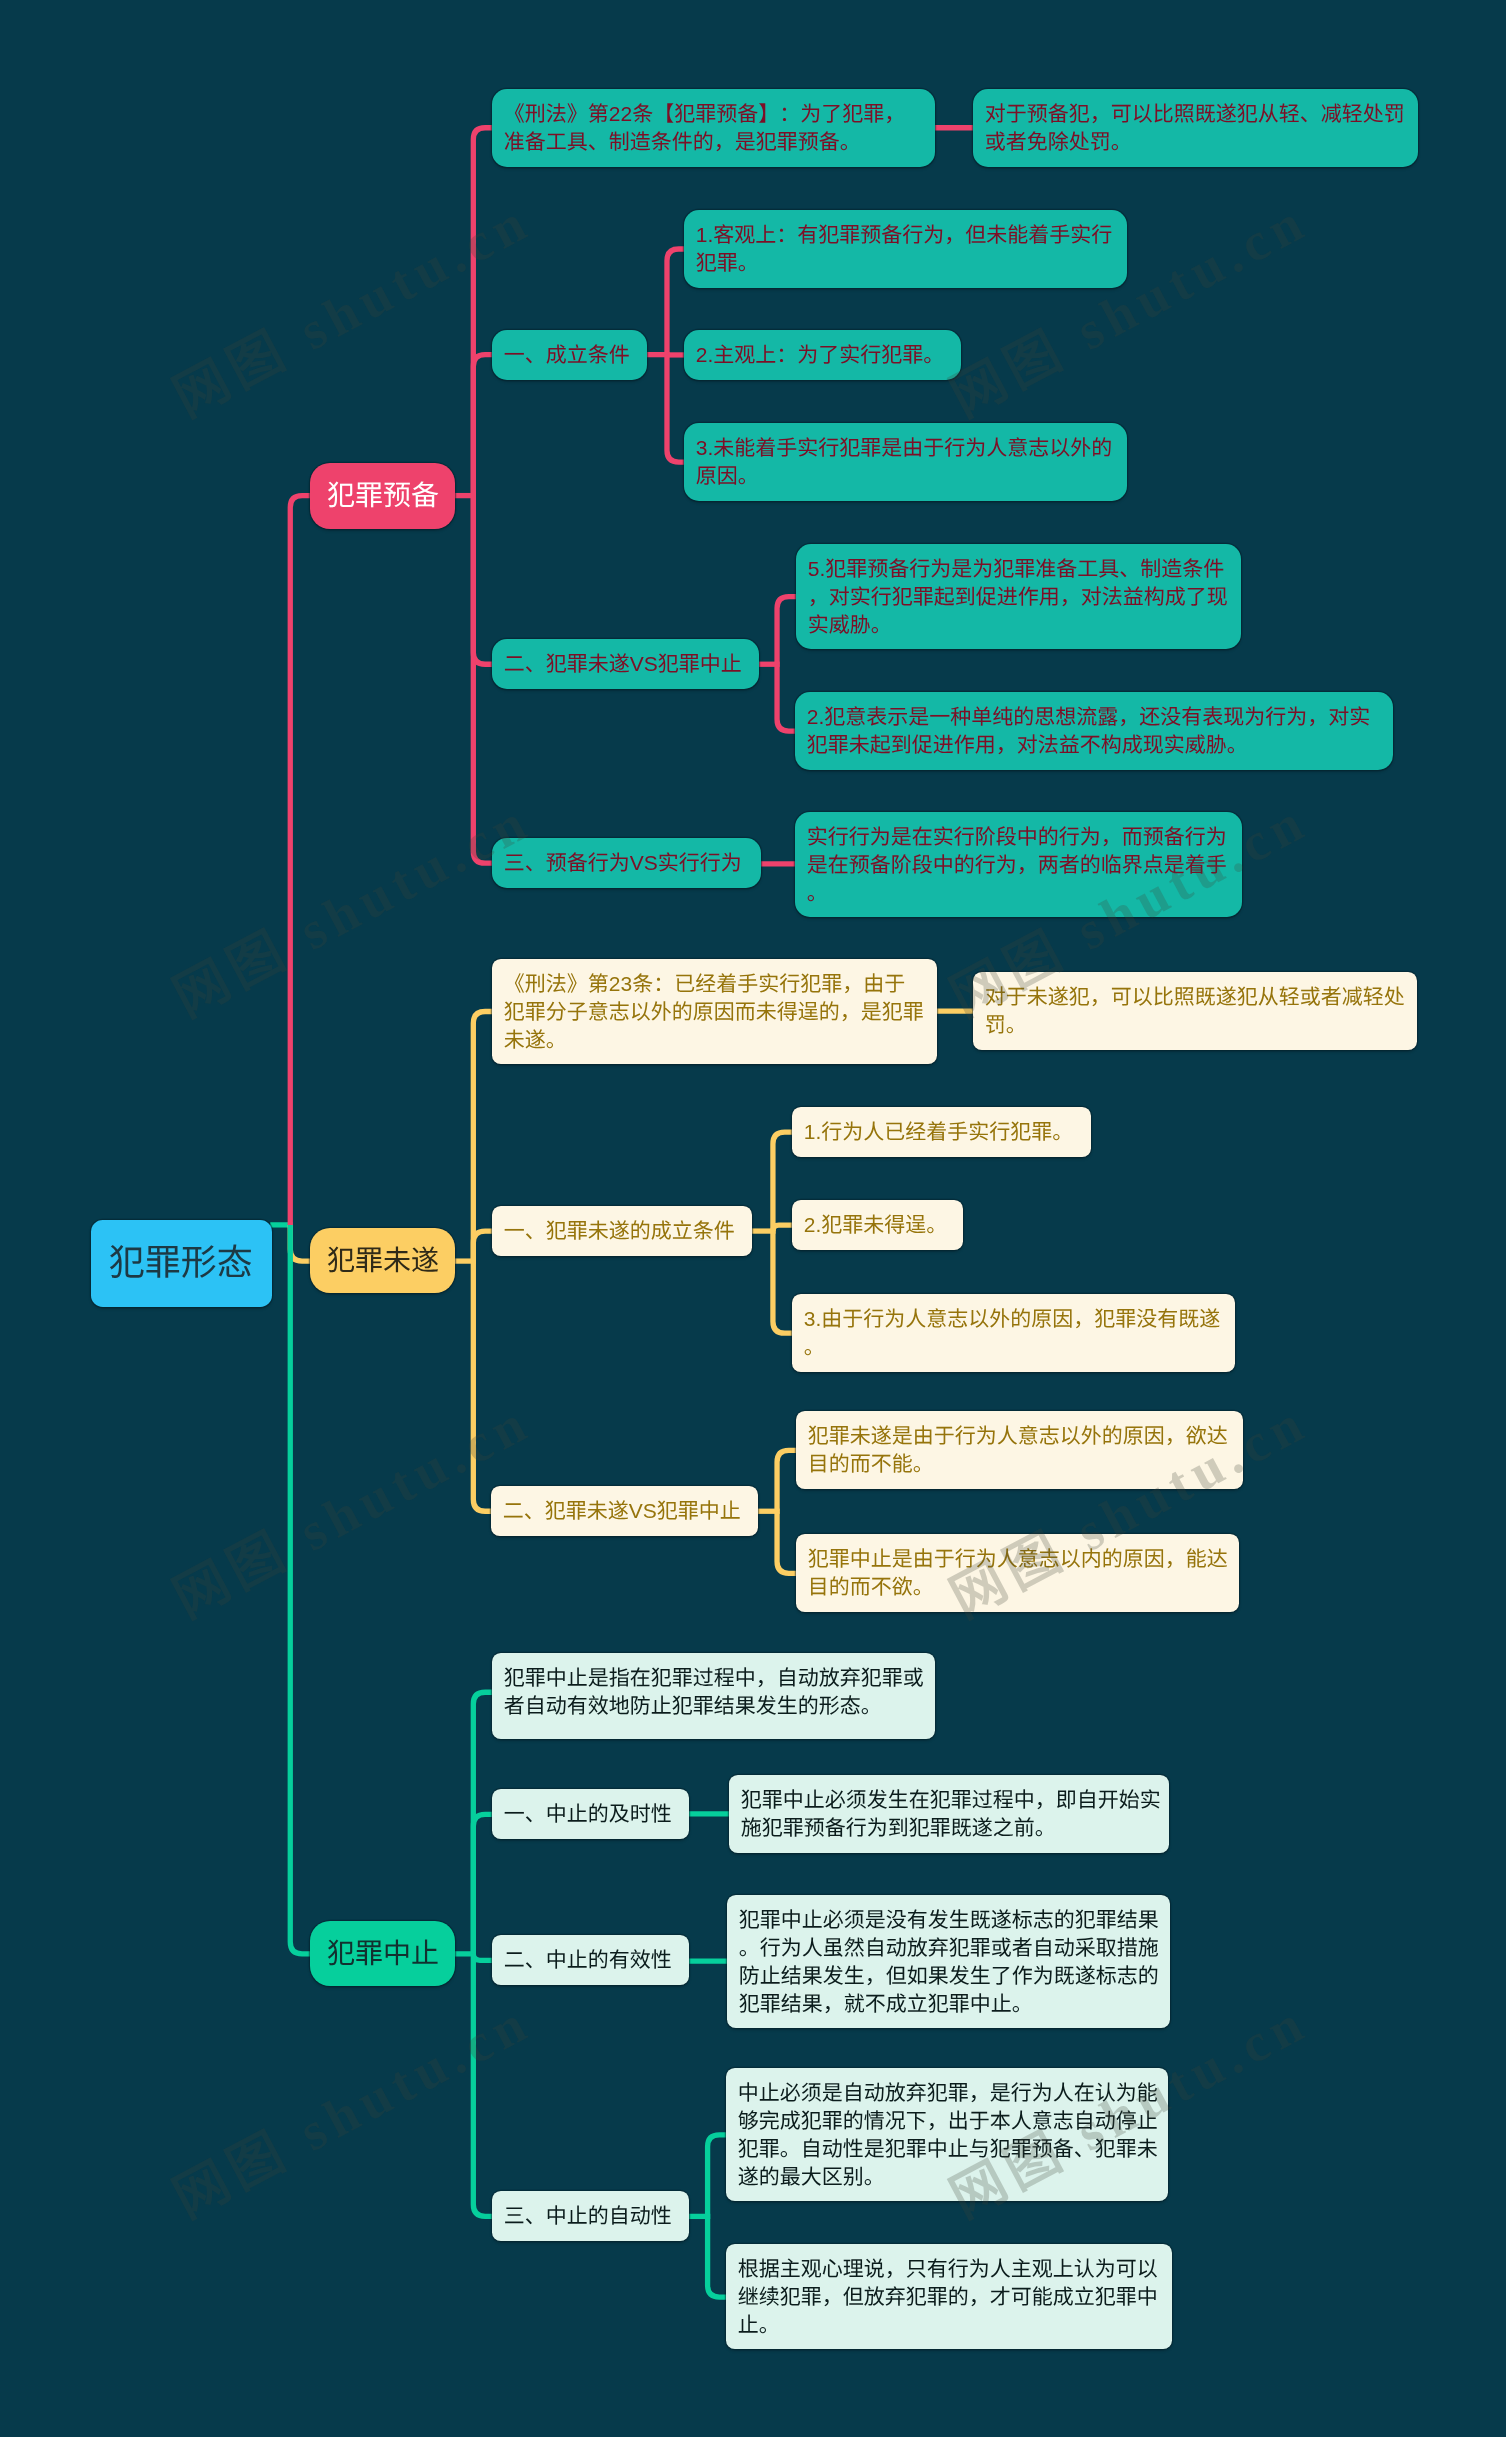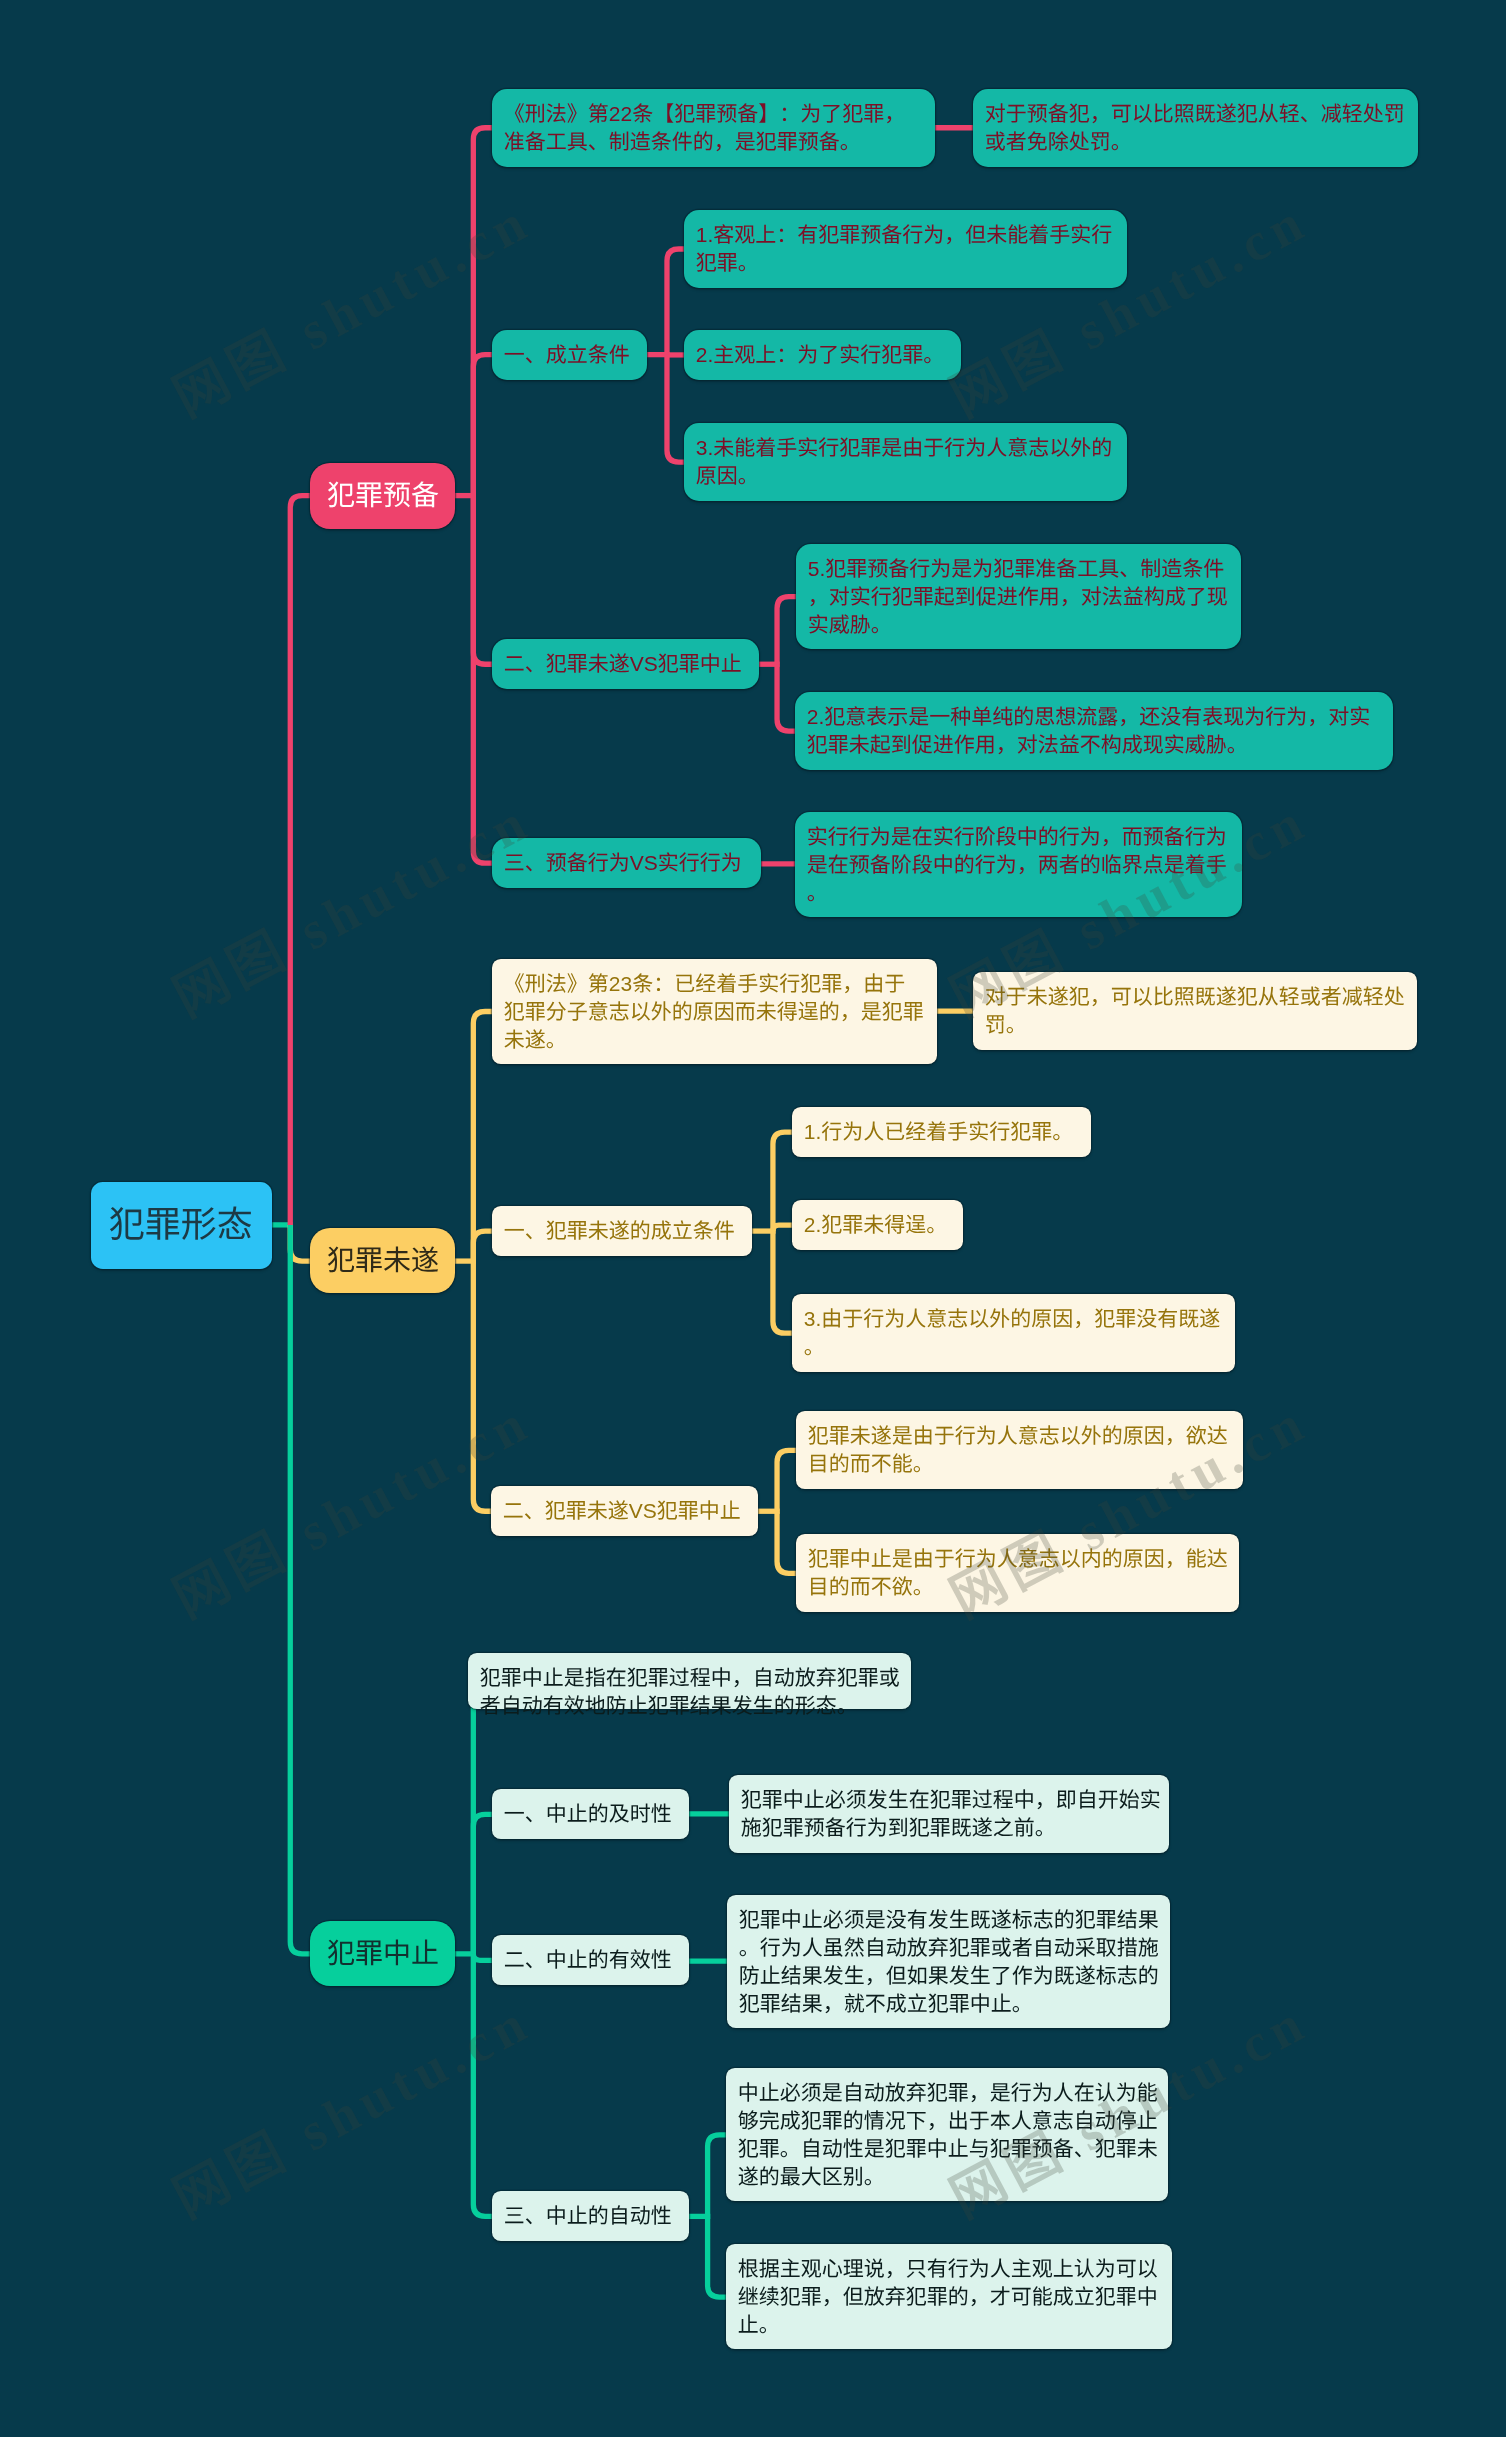--- a/index.html
+++ b/index.html
@@ -8,21 +8,21 @@
   font-family:"Liberation Sans",sans-serif;}
 #wmlayer{position:absolute;left:0;top:0;width:1507px;height:2438px;overflow:hidden;pointer-events:none;}
 .wm{position:absolute;color:rgba(62,66,56,0.24);font-size:54px;font-weight:700;
   font-family:"Liberation Serif",serif;transform:rotate(-28deg);transform-origin:0 100%;white-space:nowrap;
   letter-spacing:7px;}
 svg.links{position:absolute;left:0;top:0;width:1507px;height:2438px;}
 .node{position:absolute;box-sizing:border-box;border-radius:8.8px;font-size:21px;line-height:28px;
   padding:11.2px 11.8px;white-space:pre;overflow:visible;text-spacing-trim:space-all;
   box-shadow:0 0 0 1.2px rgba(4,28,38,0.42), 0 1.2px 2.9px rgba(0,0,0,0.22);}
 .root{font-size:36px;line-height:50px;padding:18px 17.7px;border-radius:11.8px;
-  background:#2cc2f5;color:#1d3944;}
+  background:#2cc2f5;color:#1d3944;margin-top:38px;}
 .branch{font-size:28px;line-height:37px;padding:14px 17px;border-radius:20px;}
 .b-pink{background:#ee426c;color:#fff;}
 .b-yellow{background:#fcce63;color:#2f2a18;}
 .b-green{background:#06cf9c;color:#12302f;}
 .t-pink{background:#14b8a6;color:#7d0f26;border-radius:15px;}
 .t-yellow{background:#fdf6e4;color:#96740b;}
 .t-green{background:#dcf3ec;color:#0b1c1c;}
 </style>
 </head>
 <body>
@@ -102,21 +102,21 @@
 <div class="node t-yellow" style="left:792px;top:1107px;width:299px;height:50px">1.行为人已经着手实行犯罪。</div>
 <div class="node t-yellow" style="left:792px;top:1200px;width:171px;height:50px">2.犯罪未得逞。</div>
 <div class="node t-yellow" style="left:792px;top:1294px;width:443px;height:78px">3.由于行为人意志以外的原因，犯罪没有既遂
 。</div>
 <div class="node t-yellow" style="left:491px;top:1486px;width:267px;height:50px">二、犯罪未遂VS犯罪中止</div>
 <div class="node t-yellow" style="left:796px;top:1411px;width:447px;height:78px">犯罪未遂是由于行为人意志以外的原因，欲达
 目的而不能。</div>
 <div class="node t-yellow" style="left:796px;top:1534px;width:443px;height:78px">犯罪中止是由于行为人意志以内的原因，能达
 目的而不欲。</div>
 <div class="node branch b-green" style="left:310px;top:1921px;width:145px;height:65px">犯罪中止</div>
-<div class="node t-green" style="left:468px;top:1653px;width:443px;height:56px">犯罪中止是指在犯罪过程中，自动放弃犯罪或
+<div class="node t-green" style="left:492px;top:1653px;width:443px;height:86px">犯罪中止是指在犯罪过程中，自动放弃犯罪或
 者自动有效地防止犯罪结果发生的形态。</div>
 <div class="node t-green" style="left:492px;top:1789px;width:197px;height:50px">一、中止的及时性</div>
 <div class="node t-green" style="left:729px;top:1775px;width:440px;height:78px">犯罪中止必须发生在犯罪过程中，即自开始实
 施犯罪预备行为到犯罪既遂之前。</div>
 <div class="node t-green" style="left:492px;top:1935px;width:197px;height:50px">二、中止的有效性</div>
 <div class="node t-green" style="left:727px;top:1895px;width:443px;height:133px">犯罪中止必须是没有发生既遂标志的犯罪结果
 。行为人虽然自动放弃犯罪或者自动采取措施
 防止结果发生，但如果发生了作为既遂标志的
 犯罪结果，就不成立犯罪中止。</div>
 <div class="node t-green" style="left:492px;top:2191px;width:197px;height:50px">三、中止的自动性</div>

